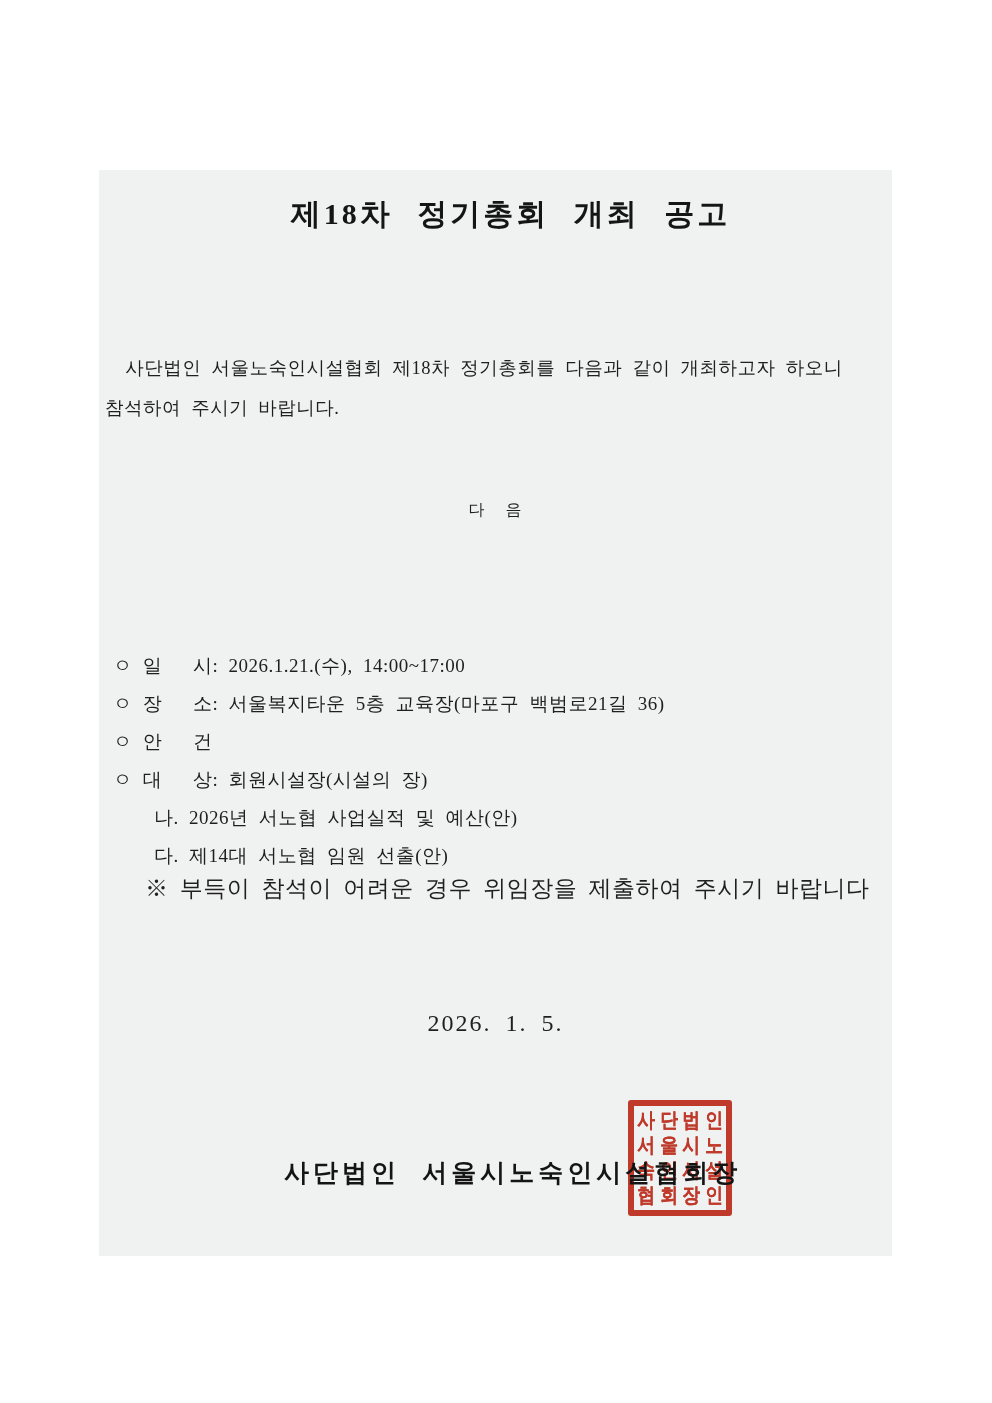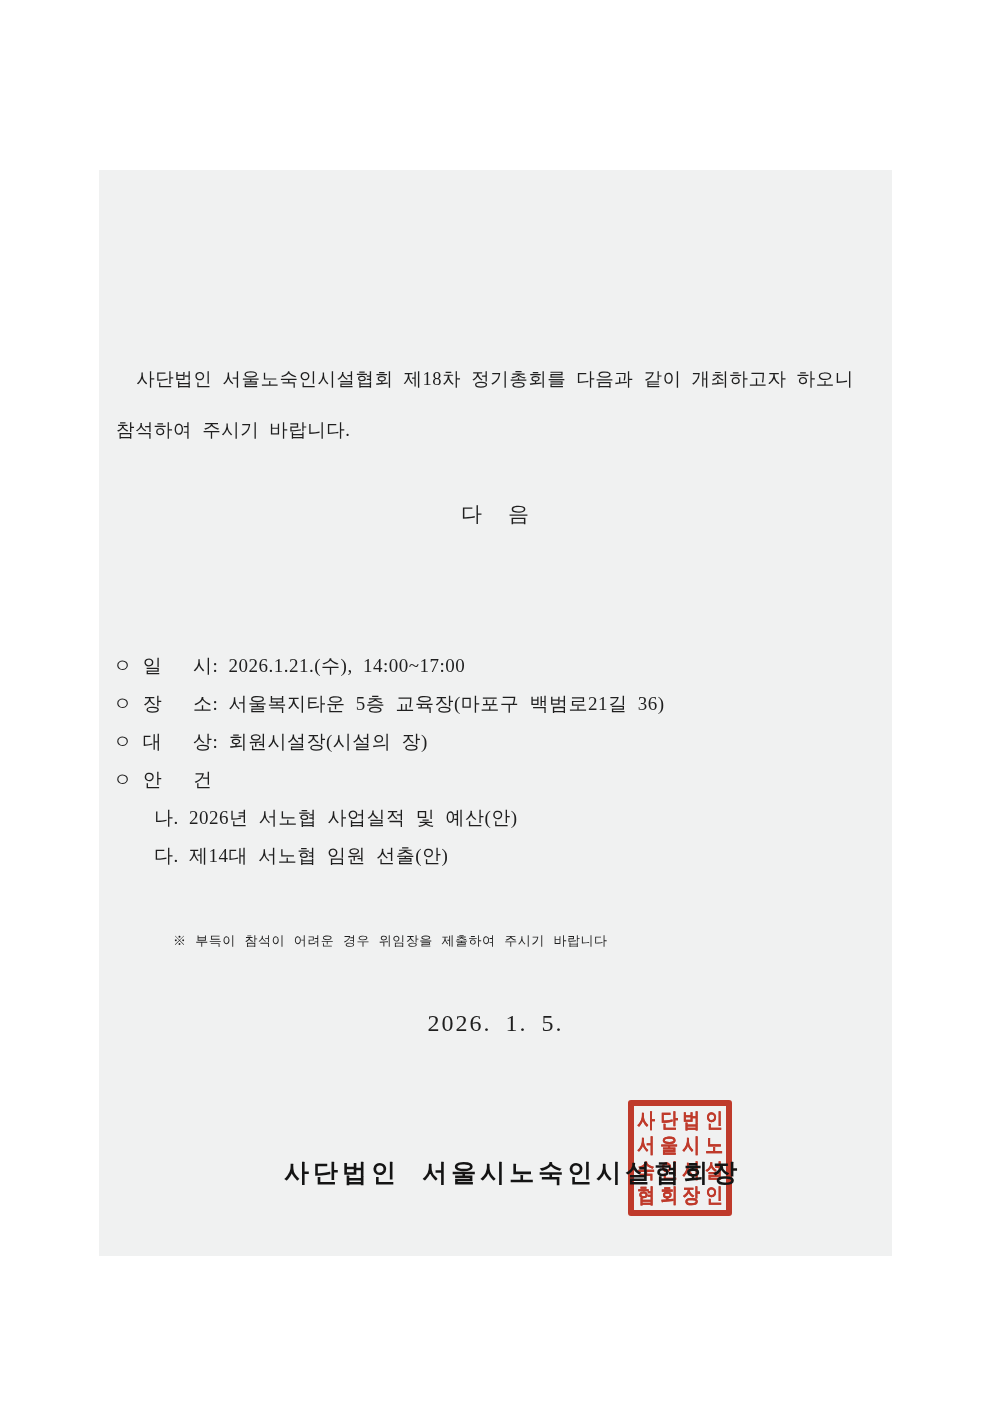--- a/index.html
+++ b/index.html
@@ -42,61 +42,60 @@
     word-spacing: 14px;
     color: #151515;
   }
   .intro {
     position: absolute;
     top: 178px;
     left: 6px;
     right: 6px;
   }
   .intro-line {
-    margin: 11px;
+    margin: 0;
     font-size: 18.5px;
     line-height: 40px;
     letter-spacing: 0.5px;
     word-spacing: 5px;
     white-space: pre-wrap;
   }
   .daum {
     position: absolute;
     top: 330px;
     left: 0;
     width: 100%;
     text-align: center;
-    font-size: 21px;
+    font-size: 16px;
     letter-spacing: 1px;
     white-space: pre;
   }
   .agenda {
     position: absolute;
     top: 440px;
     left: 14px;
     right: 6px;
     margin-top: 37px;
   }
   .agenda-line {
     font-size: 19px;
     line-height: 38px;
     letter-spacing: 0.5px;
     word-spacing: 5px;
     white-space: pre-wrap;
   }
   .note {
     position: absolute;
-    top: 756px;
+    top: 704px;
     left: 46px;
-    font-size: 13px;
+    font-size: 23px;
     line-height: 30px;
     letter-spacing: 0.5px;
     word-spacing: 5px;
     white-space: pre-wrap;
-    margin-left: 28px;
   }
   .date {
     position: absolute;
     top: 840px;
     left: 0;
     width: 100%;
     text-align: center;
     font-size: 24px;
     letter-spacing: 2px;
     word-spacing: 6px;
@@ -144,33 +143,34 @@
     transform: scale(1.05, 1.2);
     text-shadow: 0 0 0.5px var(--seal-red);
   }
 </style>
 </head>
 <body>
 
 <div class="page">
   <div class="sheet">
 
+    <h1 class="title">제18차 정기총회 개최 공고</h1>
 
     <div class="intro">
         <p class="intro-line">  사단법인 서울노숙인시설협회 제18차 정기총회를 다음과 같이 개최하고자 하오니</p>
         <p class="intro-line">참석하여 주시기 바랍니다.</p>
       </div>
 
     <div class="daum">다    음</div>
 
     <div class="agenda">
         <div class="agenda-line">ㅇ 일   시: 2026.1.21.(수), 14:00~17:00</div>
         <div class="agenda-line">ㅇ 장   소: 서울복지타운 5층 교육장(마포구 백범로21길 36)</div>
+        <div class="agenda-line">ㅇ 안   건</div>
         <div class="agenda-line">ㅇ 대   상: 회원시설장(시설의 장)</div>
-        <div class="agenda-line">ㅇ 안   건</div>
         <div class="agenda-line">    나. 2026년 서노협 사업실적 및 예산(안)</div>
         <div class="agenda-line">    다. 제14대 서노협 임원 선출(안)</div>
       </div>
 
     <div class="note">※ 부득이 참석이 어려운 경우 위임장을 제출하여 주시기 바랍니다</div>
 
     <div class="date">2026. 1. 5.</div>
 
     <div class="sign">사단법인 서울시노숙인시설협회장</div>
 

